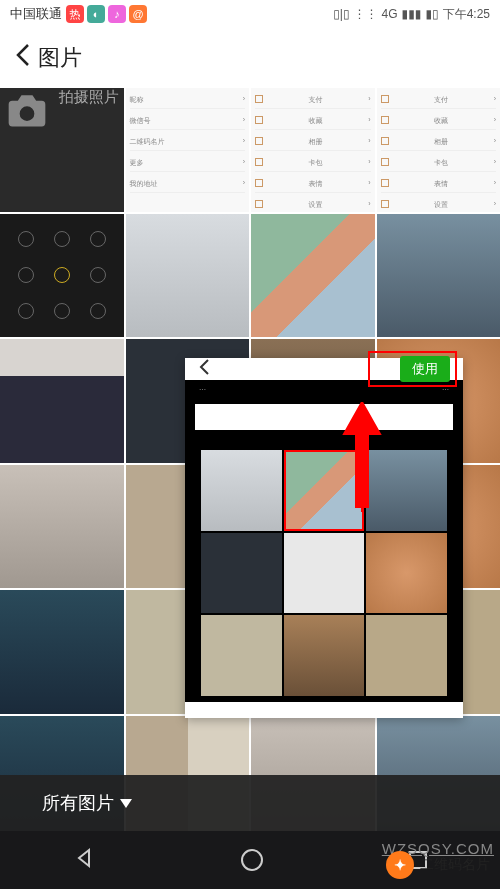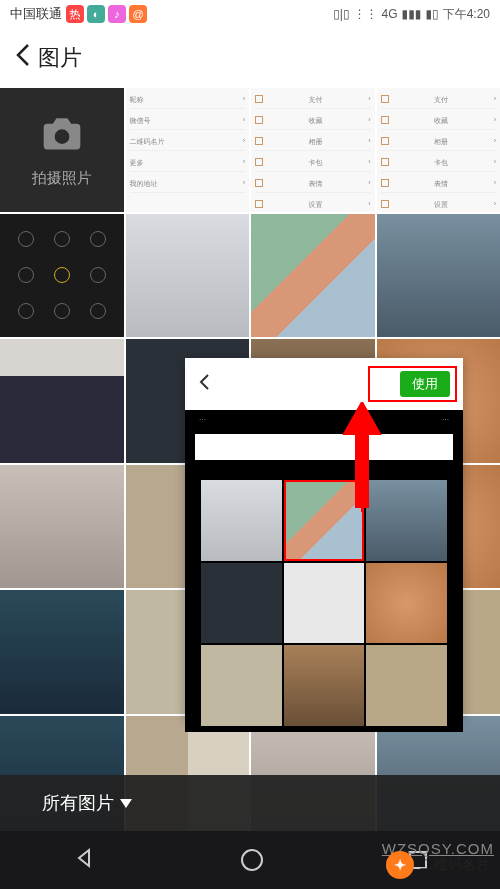--- a/index.html
+++ b/index.html
@@ -12,21 +12,21 @@
   .ic1 { background: #f44; } .ic2 { background: #4a9; } .ic3 { background: #e6d; } .ic4 { background: #f73; }
   .status-right { display: flex; align-items: center; gap: 4px; font-size: 12px; color: #555; }
   
   .title-bar { height: 60px; background: #fff; display: flex; align-items: center; padding: 0 14px; gap: 6px; }
   .back-btn { font-size: 26px; color: #222; }
   .title-text { font-size: 22px; color: #222; }
   
   .grid { display: grid; grid-template-columns: repeat(4, 1fr); gap: 2px; background: #fff; }
   .cell { aspect-ratio: 1/1; background: #ccc; position: relative; overflow: hidden; }
   
-  .camera-cell { background: #2a2a2a; display: flex; flex-direction: column; align-items: center; justify-content: center; color: #aaa; gap: 10px; }
+  .camera-cell { background: #2a2a2a; display: flex; flex-direction: row; justify-content: center; color: #aaa; gap: 10px; }
   .camera-icon svg { width: 44px; height: 44px; fill: #888; }
   .camera-label { font-size: 15px; color: #aaa; }
   
   .settings-cell { background: #f8f8f8; font-size: 7px; color: #888; padding: 4px; display: flex; flex-direction: column; gap: 4px; }
   .srow { display: flex; justify-content: space-between; border-bottom: 1px solid #eee; padding: 3px 0; }
   .srow .sq { width: 8px; height: 8px; border: 1px solid #c96; }
   
   .camset-cell { background: #1a1a1a; display: grid; grid-template-columns: 1fr 1fr 1fr; grid-template-rows: 1fr 1fr 1fr; gap: 4px; padding: 10px; }
   .camset-item { display: flex; align-items: center; justify-content: center; }
   .camset-item span { width: 16px; height: 16px; border: 1px solid #666; border-radius: 50%; }
@@ -51,21 +51,21 @@
   
   .bottom-bar { position: absolute; bottom: 58px; left: 0; right: 0; height: 56px; background: rgba(34,34,34,0.94); display: flex; align-items: center; padding: 0 18px; }
   .bottom-text { color: #fff; font-size: 18px; display: flex; align-items: center; gap: 6px; margin-left: 24px; }
   .dropdown-tri { width: 0; height: 0; border-left: 6px solid transparent; border-right: 6px solid transparent; border-top: 9px solid #fff; }
   
   .nav-bar { position: absolute; bottom: 0; left: 0; right: 0; height: 58px; background: #18181a; display: flex; align-items: center; justify-content: space-around; }
   .nav-circle { width: 22px; height: 22px; border: 2px solid #ccc; border-radius: 50%; }
   .nav-square { width: 18px; height: 18px; border: 2px solid #ccc; }
   
   .overlay-popup { position: absolute; left: 185px; top: 358px; width: 278px; height: 360px; background: #fff; box-shadow: 0 2px 10px rgba(0,0,0,0.3); }
-  .popup-header { height: 52px; display: flex; align-items: center; justify-content: space-between; padding: 0 6px; }
+  .popup-header { height: 22px; display: flex; align-items: center; justify-content: space-between; padding: 0 6px; }
   .popup-back { font-size: 20px; color: #333; padding: 0 6px; }
   .popup-use { background: #1aad19; color: #fff; font-size: 13px; padding: 4px 12px; border-radius: 3px; }
   .popup-use-wrap { border: 2px solid #f00; padding: 3px 5px 3px 30px; }
   .popup-body { background: #000; height: 322px; padding: 6px 10px; }
   .popup-status { height: 14px; display: flex; justify-content: space-between; font-size: 7px; color: #999; padding: 0 4px; }
   .popup-input { background: #fff; height: 26px; margin: 4px 0 8px; }
   .popup-gallery { padding: 12px 6px 6px; }
   .popup-grid { display: grid; grid-template-columns: repeat(3, 1fr); gap: 2px; }
   .popup-cell { aspect-ratio: 1/1; position: relative; }
   .popup-cell.selected { border: 2px solid #f00; }
@@ -90,21 +90,21 @@
       <div class="status-icon ic3">♪</div>
       <div class="status-icon ic4">@</div>
     </div>
   </div>
   <div class="status-right">
     <span>▯|▯</span>
     <span>⋮⋮</span>
     <span>4G</span>
     <span>▮▮▮</span>
     <span>▮▯</span>
-    <span>下午4:20</span>
+    <span>下午4:25</span>
   </div>
 </div>
 
 <div class="title-bar">
   <div class="back-btn">
     <svg width="18" height="28" viewBox="0 0 18 28">
         <path d="M14 4 L4 14 L14 24" stroke="#222" stroke-width="2.5" fill="none"></path>
       </svg>
   </div>
   <div class="title-text">图片</div>

